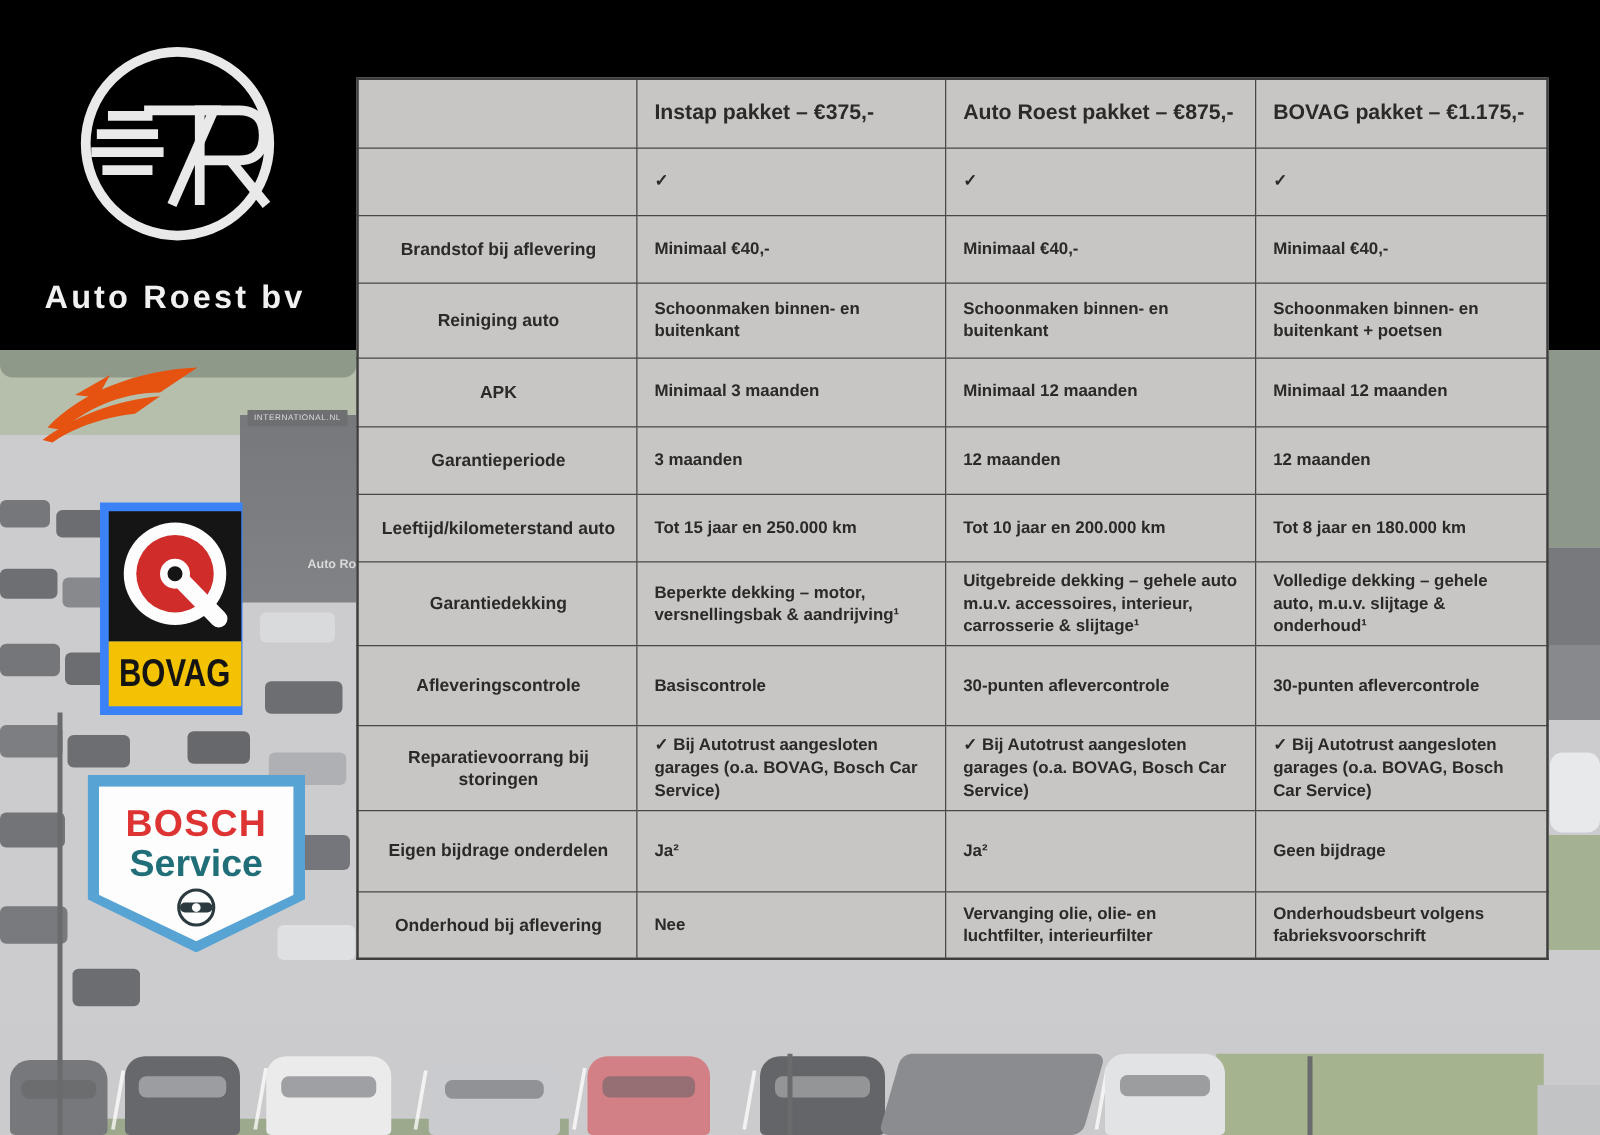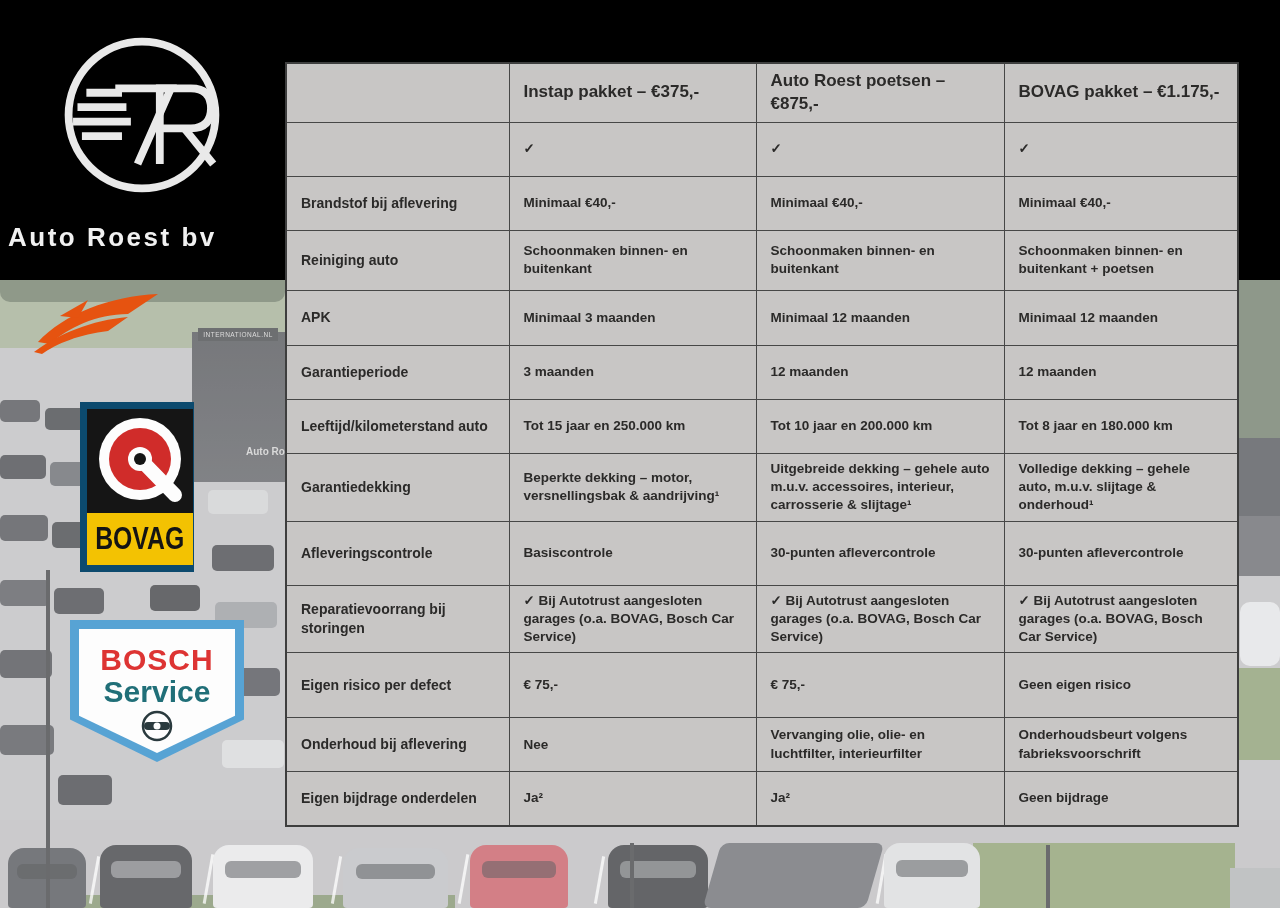--- a/index.html
+++ b/index.html
@@ -15,31 +15,31 @@
   .bigcar .win{position:absolute;left:12%;right:12%;top:26%;height:26%;
                border-radius:6px;background:rgba(30,32,36,.55);}
   .pline{position:absolute;width:3px;background:rgba(255,255,255,.75);transform:rotate(10deg);}
 
   
   .top-band{position:absolute;left:0;top:0;width:1280px;height:280px;background:#000;z-index:12;}
 
   
   .brand{position:absolute;left:0;top:0;width:285px;height:280px;z-index:16;}
   .brand svg{position:absolute;left:53px;top:26px;}
-  .brand-name{position:absolute;left:8px;top:222px;width:264px;
+  .brand-name{position:absolute;left:8px;top:222px;width:264px;text-align:center;
               color:#f1f1f1;font-size:26px;font-weight:bold;letter-spacing:2.5px;}
 
   
   .rdw{position:absolute;left:28px;top:288px;width:230px;height:70px;z-index:25;}
   .rdw svg{position:absolute;left:2px;top:2px;}
   .rdw-text{position:absolute;left:120px;top:2px;font-family:"Liberation Serif",serif;
             font-weight:bold;font-size:46px;color:#1d1d1d;letter-spacing:1px;}
 
   
-  .bovag{position:absolute;left:80px;top:402px;width:114px;height:170px;background:#0c4a6e;
+  .bovag{position:absolute;left:80px;top:402px;width:114px;height:170px;background:#3b82f6;
          z-index:25;box-sizing:border-box;padding:7px;}
   .bovag-top{position:relative;width:106px;height:104px;background:#151515;}
   .bovag-bottom{width:106px;height:52px;background:#f3c202;display:flex;align-items:center;justify-content:center;}
   .bovag-word{font-size:31px;font-weight:bold;color:#141414;transform:scaleX(.8);letter-spacing:0px;}
 
   
   .bosch{position:absolute;left:70px;top:620px;width:174px;height:142px;z-index:25;}
   .bosch-shield{position:absolute;inset:0;background:#57a3d4;
       clip-path:polygon(0 0,100% 0,100% 70%,50% 100%,0 70%);}
   .bosch-inner{position:absolute;left:9px;top:9px;right:9px;bottom:9px;background:#fdfdfd;
@@ -47,21 +47,21 @@
   .bosch-word{margin-top:14px;font-size:30px;font-weight:bold;color:#dd3433;letter-spacing:1px;}
   .bosch-service{font-size:30px;font-weight:bold;color:#206f78;margin-top:-2px;}
 
   
   table.pakket{position:absolute;left:285px;top:62px;width:952px;z-index:20;
        border-collapse:collapse;table-layout:fixed;background:#c8c6c5;
        border:2px solid #3e3e3e;color:#2b2a29;}
   table.pakket th,table.pakket td{border:1px solid #474747;vertical-align:middle;
        text-align:left;padding:6px 12px 6px 14px;font-weight:bold;font-size:13.5px;line-height:1.35;}
   table.pakket th{font-size:17px;}
-  table.pakket td.lbl{font-size:14px;}
+  table.pakket td.lbl{font-size:14px;text-align:center;}
   thead tr{height:55px;}
   tbody tr:nth-child(1){height:54px}tbody tr:nth-child(2){height:54px}
   tbody tr:nth-child(3){height:60px}tbody tr:nth-child(4){height:55px}
   tbody tr:nth-child(5){height:54px}tbody tr:nth-child(6){height:54px}
   tbody tr:nth-child(7){height:54px}tbody tr:nth-child(8){height:64px}
   tbody tr:nth-child(9){height:54px}tbody tr:nth-child(10){height:65px}
   tbody tr:nth-child(11){height:54px}tbody tr:nth-child(12){height:54px}
   tbody tr:nth-child(13){height:52px}
 
   .sign-top{position:absolute;left:198px;top:328px;width:80px;height:13px;background:#2f3134;
@@ -210,21 +210,21 @@
     <colgroup>
         <col style="width:223px">
         <col style="width:247px">
         <col style="width:248px">
         <col style="width:234px">
       </colgroup>
     <thead>
       <tr>
         <th></th>
         <th>Instap pakket – €375,-</th>
-        <th>Auto Roest poetsen – €875,-</th>
+        <th>Auto Roest pakket – €875,-</th>
         <th>BOVAG pakket – €1.175,-</th>
       </tr>
     </thead>
     <tbody>
         <tr>
           <td class="lbl"></td>
           <td>✓</td>
           <td>✓</td>
           <td>✓</td>
         </tr>
@@ -270,33 +270,27 @@
           <td>30-punten aflevercontrole</td>
           <td>30-punten aflevercontrole</td>
         </tr>
         <tr>
           <td class="lbl">Reparatievoorrang bij storingen</td>
           <td>✓ Bij Autotrust aangesloten garages (o.a. BOVAG, Bosch Car Service)</td>
           <td>✓ Bij Autotrust aangesloten garages (o.a. BOVAG, Bosch Car Service)</td>
           <td>✓ Bij Autotrust aangesloten garages (o.a. BOVAG, Bosch Car Service)</td>
         </tr>
         <tr>
-          <td class="lbl">Eigen risico per defect</td>
-          <td>€ 75,-</td>
-          <td>€ 75,-</td>
-          <td>Geen eigen risico</td>
+          <td class="lbl">Eigen bijdrage onderdelen</td>
+          <td>Ja²</td>
+          <td>Ja²</td>
+          <td>Geen bijdrage</td>
         </tr>
         <tr>
           <td class="lbl">Onderhoud bij aflevering</td>
           <td>Nee</td>
           <td>Vervanging olie, olie- en luchtfilter, interieurfilter</td>
           <td>Onderhoudsbeurt volgens fabrieksvoorschrift</td>
         </tr>
-        <tr>
-          <td class="lbl">Eigen bijdrage onderdelen</td>
-          <td>Ja²</td>
-          <td>Ja²</td>
-          <td>Geen bijdrage</td>
-        </tr>
       </tbody>
   </table>
 
 </div>
 
 </body></html>

